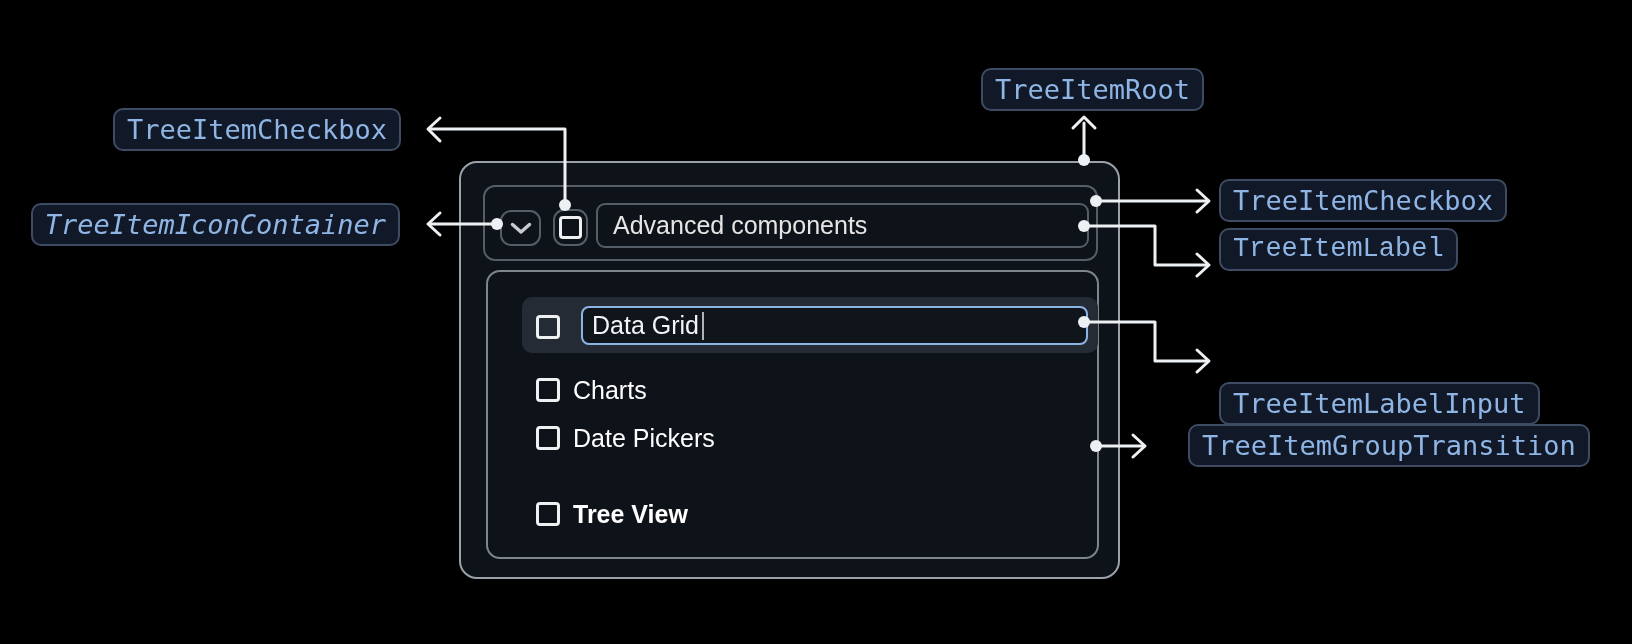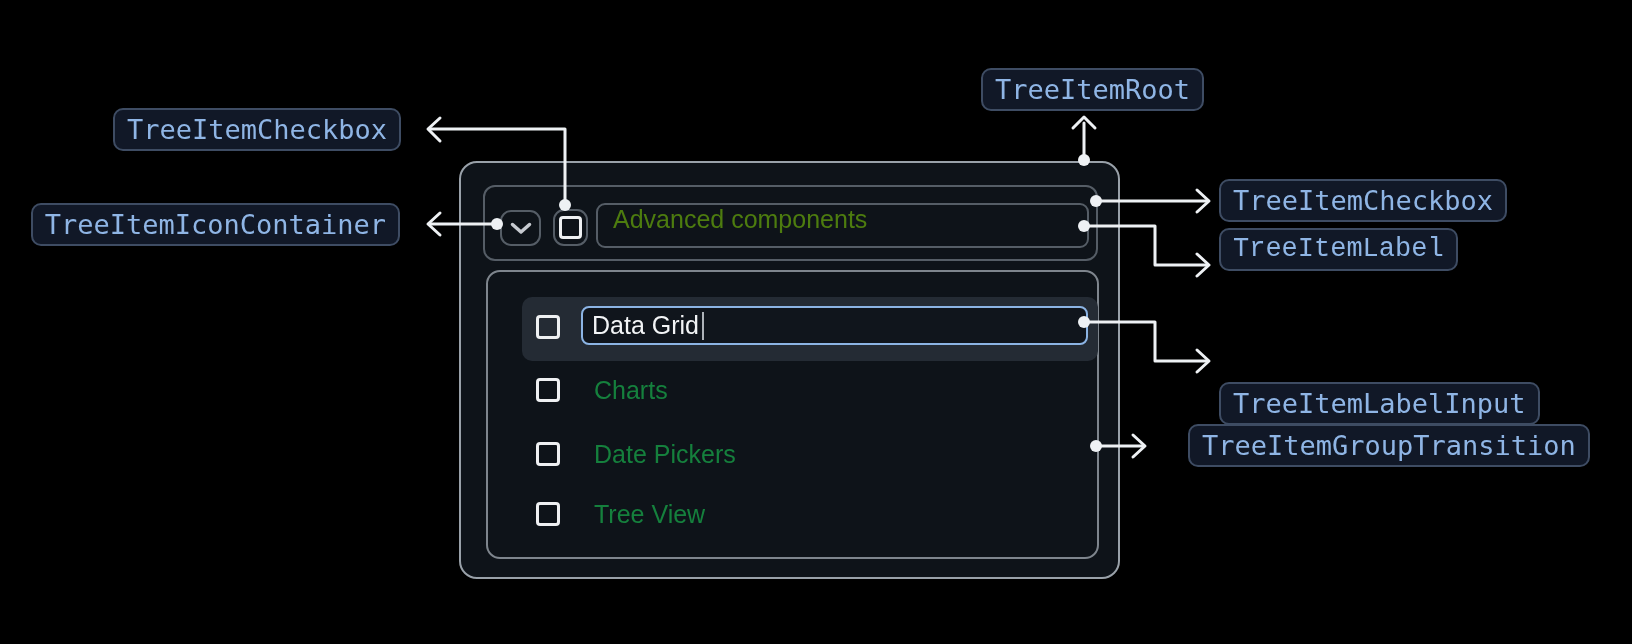--- a/index.html
+++ b/index.html
@@ -57,33 +57,33 @@
     box-sizing:border-box;
     width:24px;height:24px;
     border:3px solid #eef0f2;
     border-radius:4px;
     flex:0 0 auto;
   }
   .cb.small{width:23px;height:23px;}
   .label-box{
     position:absolute;left:111px;top:16px;width:493px;height:45px;
     box-sizing:border-box;border:2px solid #555d66;border-radius:9px;
-    display:flex;
+    display:flex;align-items:center;
     padding-left:15px;
-    font-size:25px;color:#4d7c0f;
+    font-size:25px;color:#e5e5e5;
   }
   .group{
     position:absolute;
     left:25px;top:107px;width:613px;height:289px;
     box-sizing:border-box;
     border:2px solid #7e858d;
     border-radius:14px;
   }
   .row-editing{
-    position:absolute;left:34px;top:25px;width:576px;height:64px;
+    position:absolute;left:34px;top:25px;width:576px;height:56px;
     background:#242b34;border-radius:10px;
   }
   .row-editing .cb{position:absolute;left:14px;top:18px;}
   .label-input{
     position:absolute;left:59px;top:9px;width:507px;height:39px;
     box-sizing:border-box;
     background:#10151c;
     border:2px solid #8cb4e4;
     border-radius:8px;
     display:flex;align-items:center;
@@ -91,32 +91,32 @@
     font-size:25px;color:#f2f4f6;
   }
   .caret{
     width:2px;height:28px;background:#aeb3b9;margin-left:3px;flex:0 0 auto;
   }
   .row{
     position:absolute;left:48px;height:26px;
     display:flex;align-items:center;
   }
   .row .txt{
-    margin-left:34px;font-size:25px;color:#15803d;line-height:26px;
+    margin-left:13px;font-size:25px;color:#ffffff;line-height:26px;
   }
 
   
   svg.overlay{position:absolute;left:0;top:0;pointer-events:none;}
 </style>
 </head>
 <body>
 
 <div class="badge" style="left:981px;top:68px;">TreeItemRoot</div>
 <div class="badge" style="right:1231px;top:108px;">TreeItemCheckbox</div>
-<div class="badge" style="right:1232px;top:203px;">TreeItemIconContainer</div>
+<div class="badge" style="right:1232px;top:203px;font-style:italic;">TreeItemIconContainer</div>
 <div class="badge" style="left:1219px;top:179px;">TreeItemCheckbox</div>
 <div class="badge" style="left:1219px;top:228px;font-family:Liberation Mono, monospace;">TreeItemLabel</div>
 <div class="badge" style="left:1219px;top:340px;margin-top:42px;">TreeItemLabelInput</div>
 <div class="badge" style="left:1188px;top:424px;">TreeItemGroupTransition</div>
 
 <div class="panel">
 
   <div class="header-content">
 
     <div class="expand-btn">
@@ -143,26 +143,26 @@
         <span>Data Grid</span>
         <span class="caret"></span>
       </div>
     </div>
 
     <div class="row" style="top:105px;">
       <span class="cb"></span>
       <span class="txt">Charts</span>
     </div>
 
-    <div class="row" style="top:169px;">
+    <div class="row" style="top:153px;">
       <span class="cb"></span>
       <span class="txt">Date Pickers</span>
     </div>
 
-    <div class="row" style="top:229px;">
+    <div class="row" style="top:229px;font-weight:bold;">
       <span class="cb"></span>
       <span class="txt">Tree View</span>
     </div>
 
   </div>
 </div>
 
 <svg class="overlay" width="1632" height="644" viewBox="0 0 1632 644">
   <g stroke="#eef1f4" stroke-width="3" fill="none" stroke-linecap="round" stroke-linejoin="round">
 

